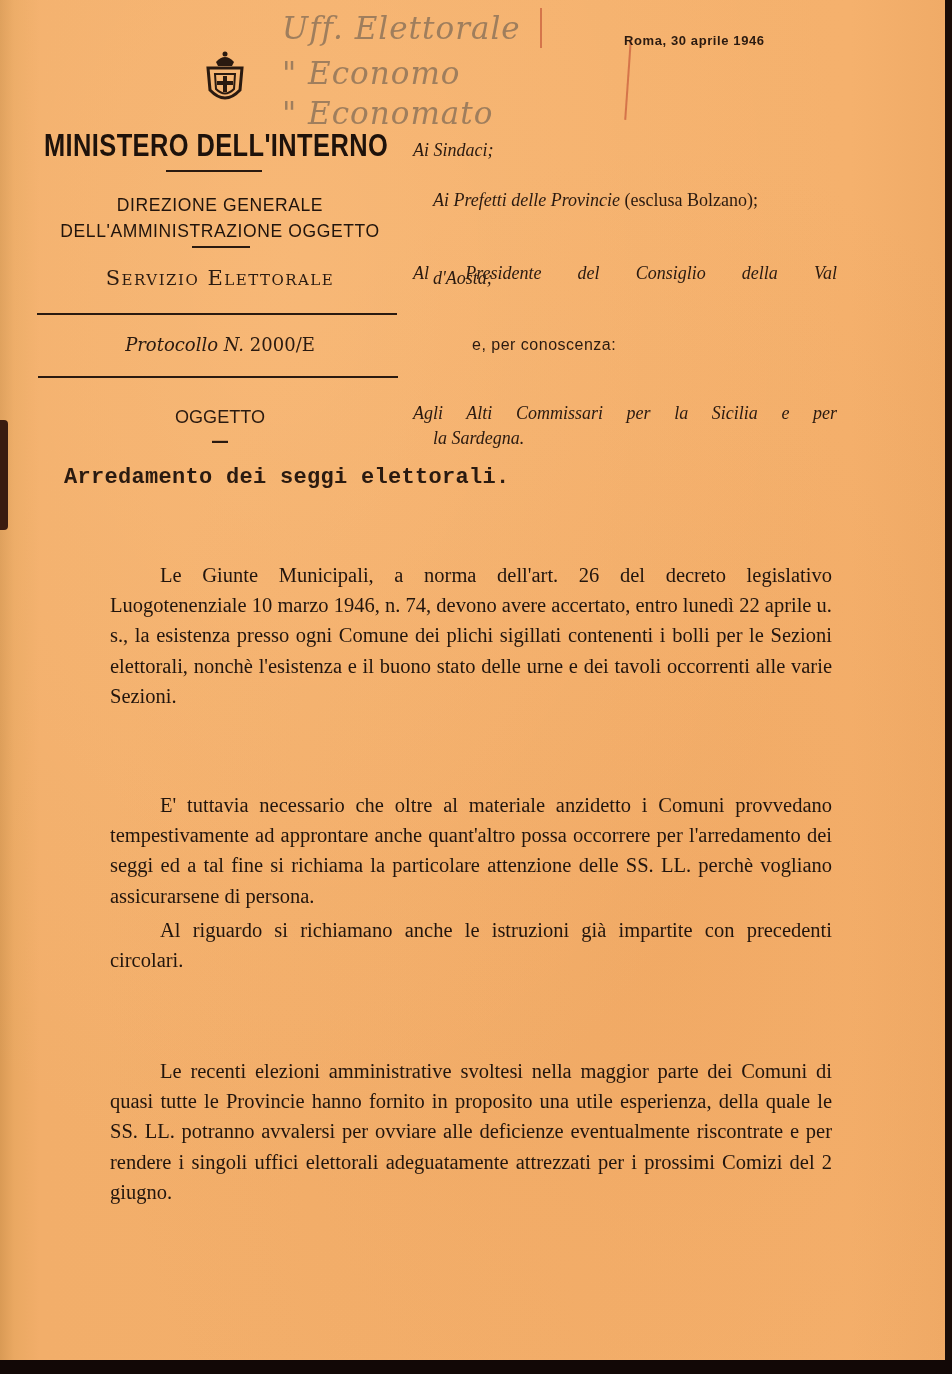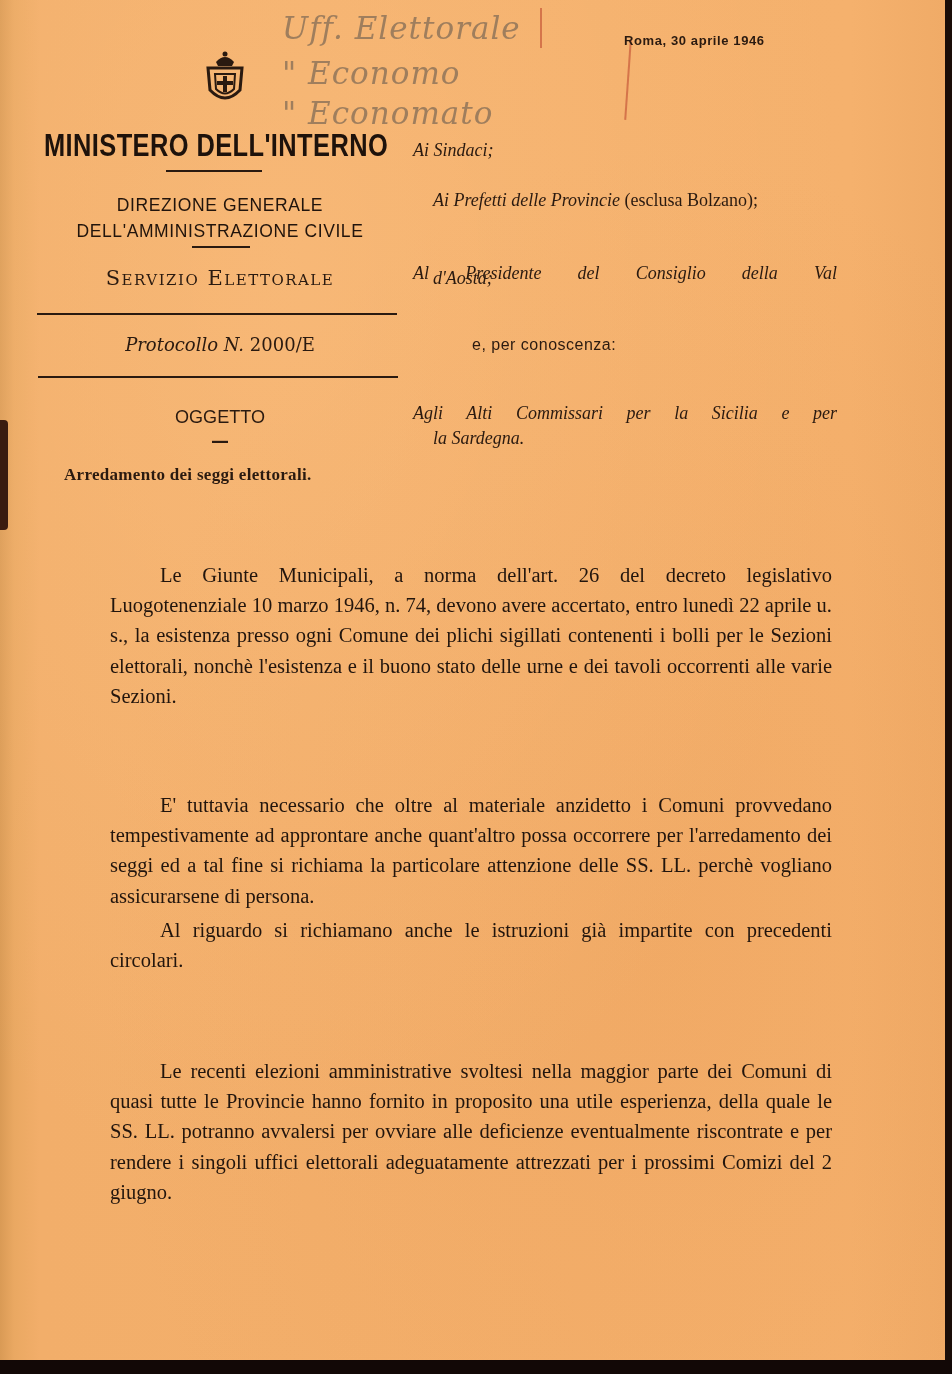--- a/index.html
+++ b/index.html
@@ -60,22 +60,22 @@
   .protocollo {
     left: 40px; width: 360px; top: 334px; text-align: center; font-size: 18px;
   }
   .protocollo i { font-style: italic; }
   .oggetto {
     left: 40px; width: 360px; top: 406px; text-align: center; font-size: 19px;
     font-family: "Liberation Sans", sans-serif; transform: scaleX(0.95);
   }
   .dash { left: 40px; width: 360px; top: 430px; text-align: center; font-size: 18px; font-weight: bold; }
   .subject {
-    left: 64px; top: 465px; font-size: 17px; font-weight: bold;
-    font-family: Liberation Serif, serif; letter-spacing: 0.3px;
+    left: 64px; top: 465px; font-size: 22px; font-weight: bold;
+    font-family: Liberation Mono, monospace; letter-spacing: 0.3px;
   }
   
   .date { left: 624px; top: 33px; font-size: 13px; font-weight: bold; font-family: Liberation Sans, sans-serif; letter-spacing: 0.6px; }
   .addr { font-style: italic; font-size: 18px; font-family: "Liberation Serif", serif; }
   .addr1 { left: 413px; top: 140px; }
   .addr2 { left: 433px; top: 190px; white-space: nowrap; }
   .addr2 .up { font-style: normal; }
   .addr3 { left: 413px; top: 260px; width: 424px; line-height: 26px; text-align: justify; text-align-last: justify; }
   .addr3b { left: 433px; top: 268px; }
   .cc { left: 472px; top: 336px; font-size: 16px; font-family: Liberation Sans, sans-serif; letter-spacing: 0.5px; }
@@ -111,21 +111,21 @@
     <path d="M13 24 L33 24 L32 39 Q23 48 14 39 Z" fill="none" stroke="#2a1a10" stroke-width="2"></path>
     <rect x="21" y="26" width="4" height="16" fill="#2a1a10"></rect>
     <rect x="15" y="31" width="16" height="4" fill="#2a1a10"></rect>
   </svg>
 
   <div class="abs ministry">MINISTERO DELL'INTERNO</div>
   <div class="rule" style="left:166px; top:170px; width:96px;"></div>
 
   <div class="abs direzione">
     <div>DIREZIONE GENERALE</div>
-    <div>DELL'AMMINISTRAZIONE CIVILE</div>
+    <div>DELL'AMMINISTRAZIONE OGGETTO</div>
   </div>
   <div class="rule" style="left:192px; top:246px; width:58px;"></div>
   <div class="abs servizio">Servizio Elettorale</div>
   <div class="rule" style="left:37px; top:313px; width:360px;"></div>
   <div class="abs protocollo">
     <i>Protocollo N.</i>
     <span>2000/E</span>
   </div>
   <div class="rule" style="left:38px; top:376px; width:360px;"></div>
   <div class="abs oggetto">OGGETTO</div>

